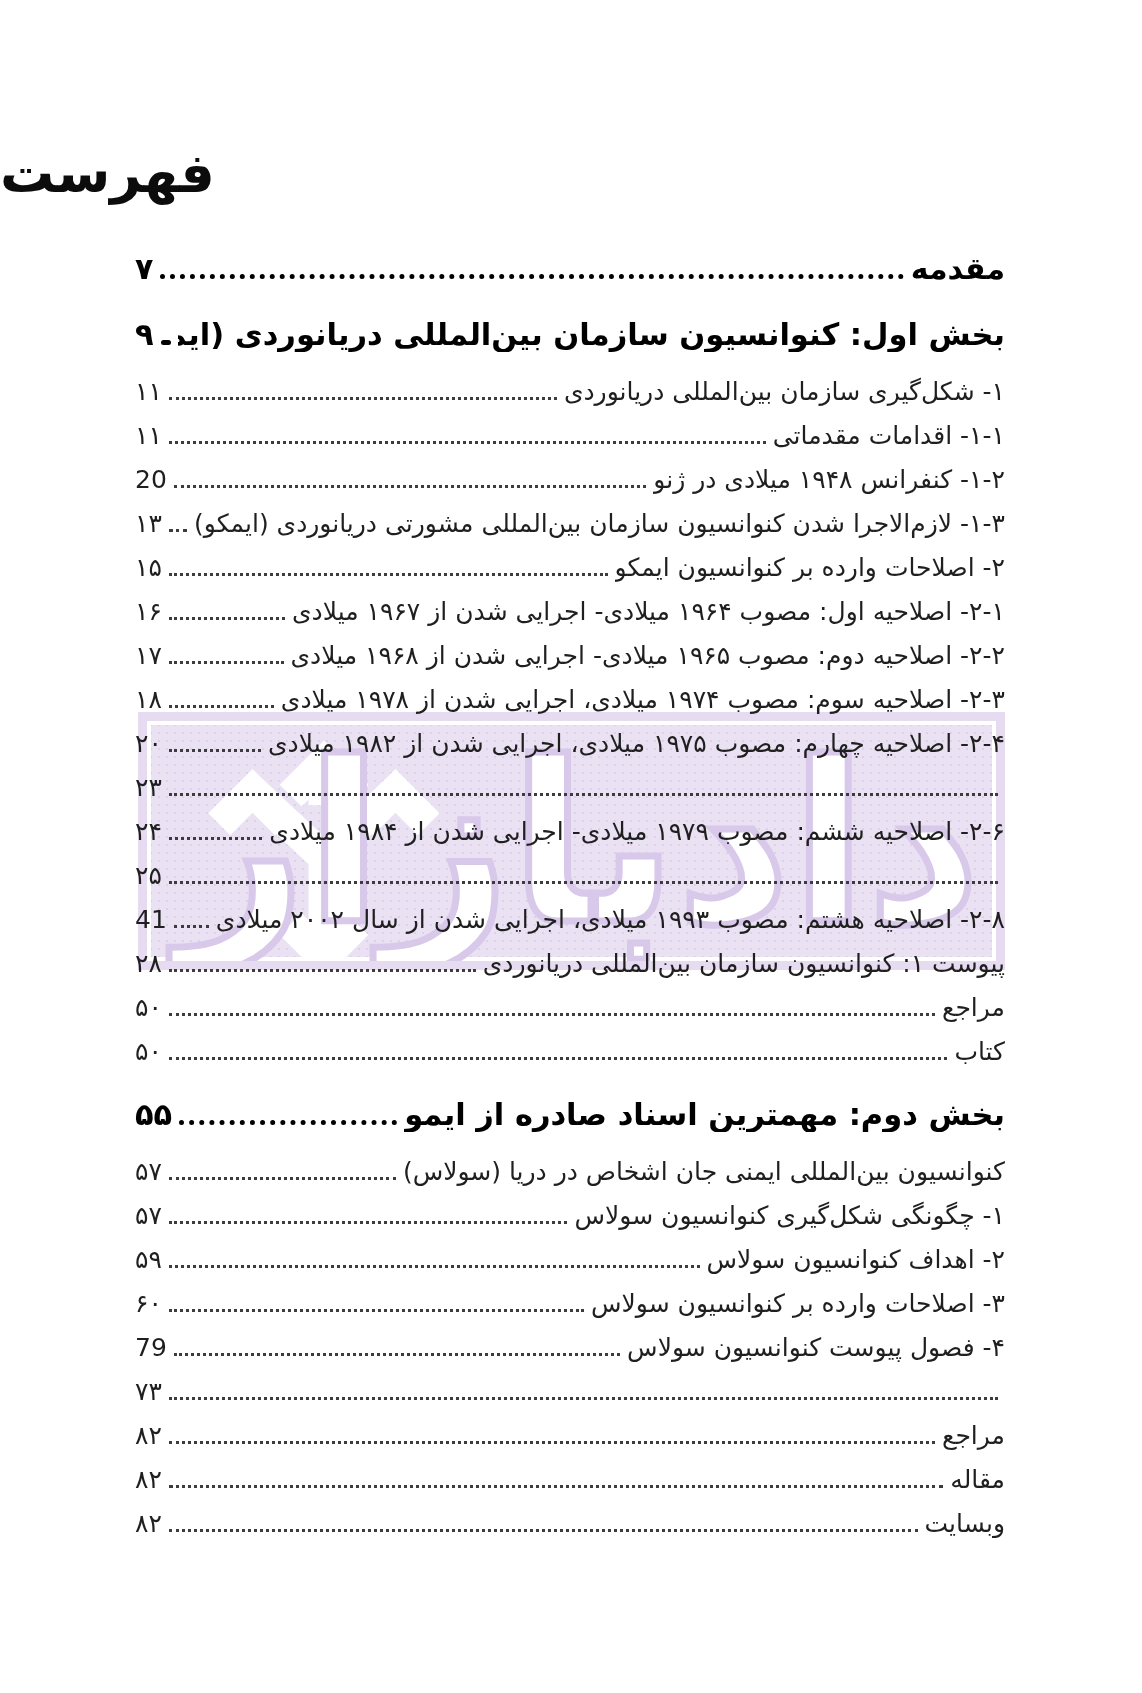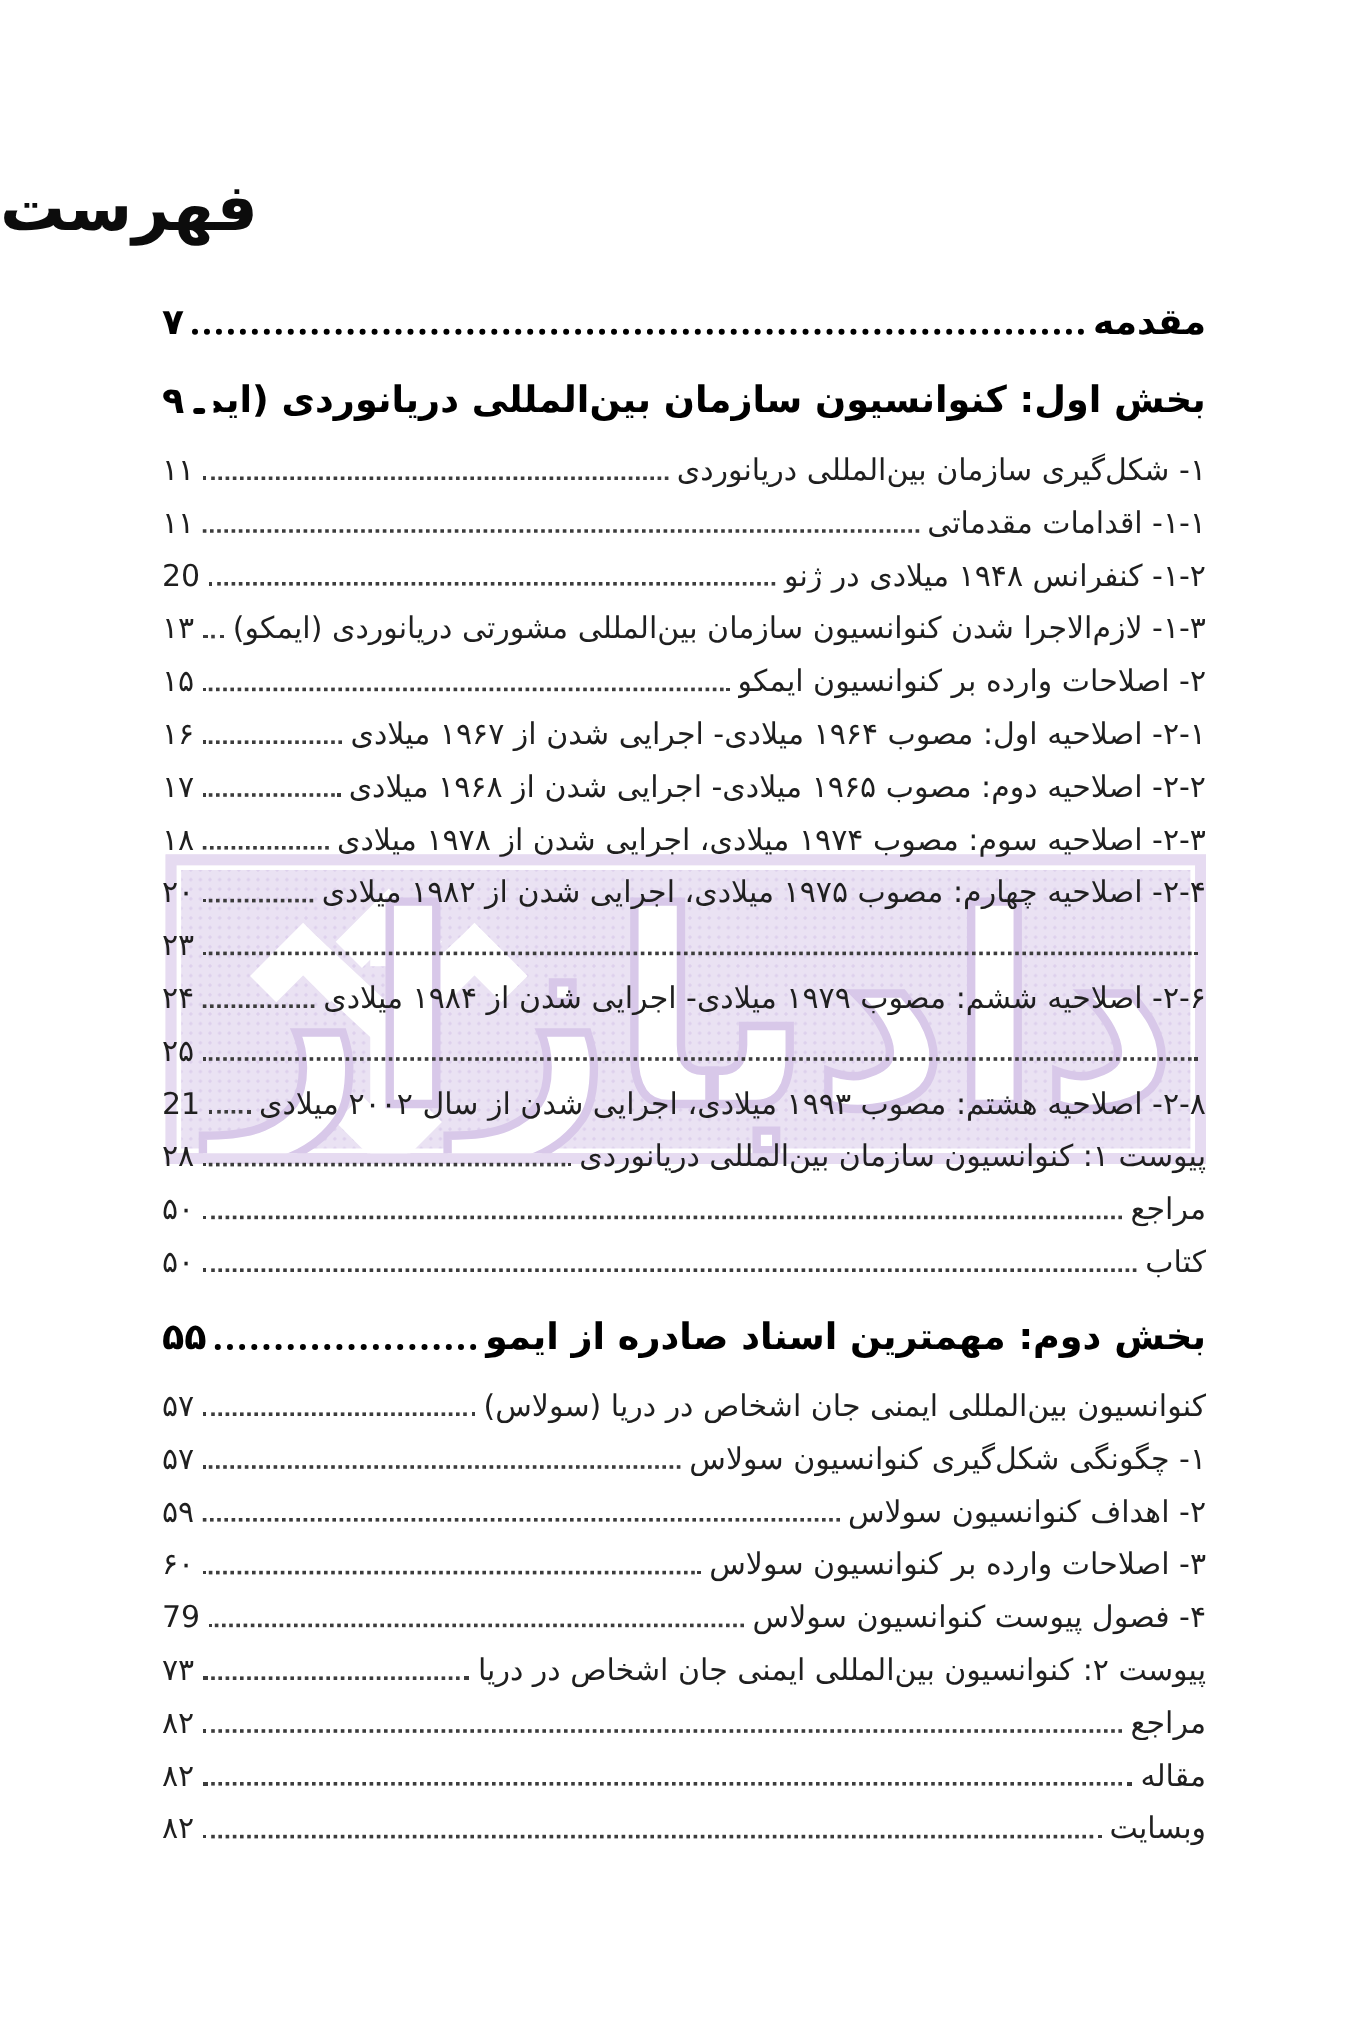--- a/index.html
+++ b/index.html
@@ -141,21 +141,21 @@
       <span class="lead"></span>
       <span class="pg">۲۴</span>
     </div>
       <div class="row item">
       <span class="lead"></span>
       <span class="pg">۲۵</span>
     </div>
       <div class="row item">
       <span class="lbl">۲-۸- اصلاحیه هشتم: مصوب ۱۹۹۳ میلادی، اجرایی شدن از سال ۲۰۰۲ میلادی</span>
       <span class="lead"></span>
-      <span class="pg">21</span>
+      <span class="pg">41</span>
     </div>
       <div class="row item">
       <span class="lbl">پیوست ۱: کنوانسیون سازمان بین‌المللی دریانوردی</span>
       <span class="lead"></span>
       <span class="pg">۲۸</span>
     </div>
       <div class="row item">
       <span class="lbl">مراجع</span>
       <span class="lead"></span>
       <span class="pg">۵۰</span>
@@ -189,21 +189,20 @@
       <span class="lbl">۳- اصلاحات وارده بر کنوانسیون سولاس</span>
       <span class="lead"></span>
       <span class="pg">۶۰</span>
     </div>
       <div class="row item">
       <span class="lbl">۴- فصول پیوست کنوانسیون سولاس</span>
       <span class="lead"></span>
       <span class="pg">79</span>
     </div>
       <div class="row item">
-      <span class="lbl">پیوست ۲: کنوانسیون بین‌المللی ایمنی جان اشخاص در دریا</span>
       <span class="lead"></span>
       <span class="pg">۷۳</span>
     </div>
       <div class="row item">
       <span class="lbl">مراجع</span>
       <span class="lead"></span>
       <span class="pg">۸۲</span>
     </div>
       <div class="row item">
       <span class="lbl">مقاله</span>

